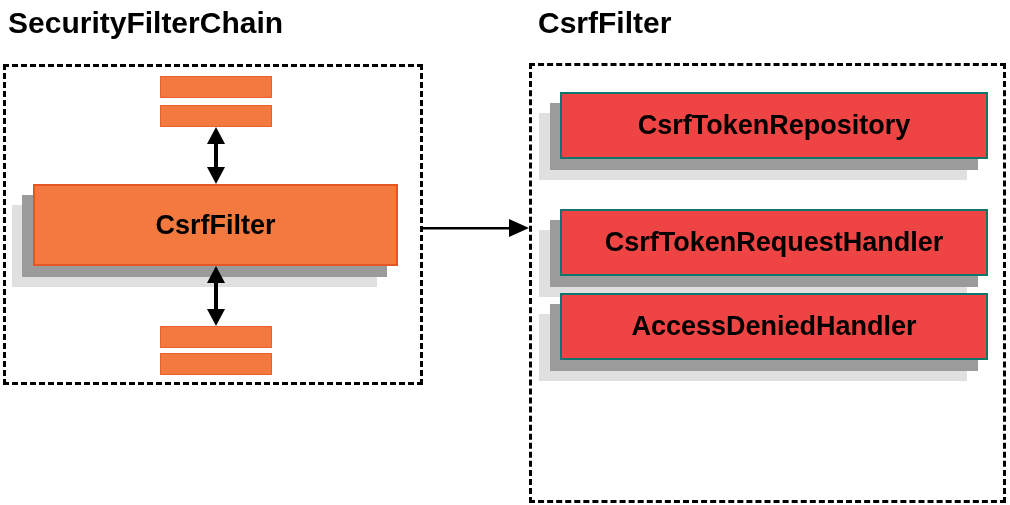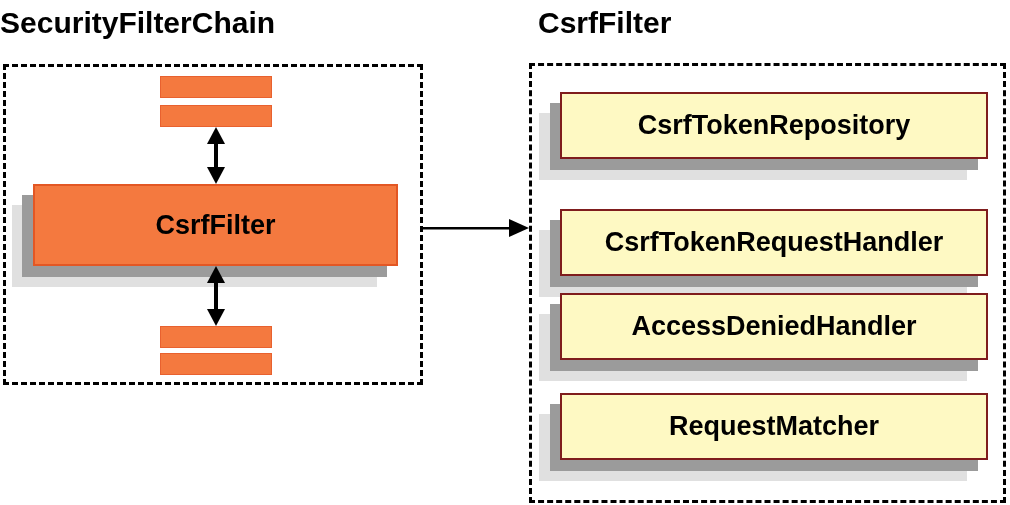--- a/index.html
+++ b/index.html
@@ -48,43 +48,43 @@
     font-size: 27px;
     font-weight: bold;
     color: #000000;
     box-shadow: -11px 11px 0 #9B9B9B, -21px 21px 0 #E0E0E0;
   }
   .blue-box {
     position: absolute;
     left: 28px;
     width: 428px;
     height: 67px;
-    background: #fef9c3;
-    border: 2px solid #7f1d1d;
+    background: #ef4444;
+    border: 2px solid #0f766e;
     box-sizing: border-box;
     display: flex;
     align-items: center;
     justify-content: center;
     font-size: 27px;
     font-weight: bold;
     color: #000000;
     box-shadow: -10px 11px 0 #9B9B9B, -21px 21px 0 #E0E0E0;
   }
   .blue-box.pos-0 { top: 26px; }
   .blue-box.pos-1 { top: 127px; margin-top: 16px; }
   .blue-box.pos-2 { top: 227px; }
   .blue-box.pos-3 { top: 327px; }
   .arrow-svg { position: absolute; }
 </style>
 </head>
 <body>
 
 <div class="canvas">
 
-  <div class="panel-title" style="left:0; top:5px;">SecurityFilterChain</div>
+  <div class="panel-title" style="left:8px; top:5px;">SecurityFilterChain</div>
 
   <div class="panel-title" style="left:538px; top:5px;">CsrfFilter</div>
 
   <div class="dashed-box" style="left:3px; top:64px; width:420px; height:321px;">
 
     <div class="filter-bar" style="left:154px; top:9px;"></div>
     <div class="filter-bar" style="left:154px; top:38px;"></div>
 
     <svg class="arrow-svg" style="left:196px; top:60px;" width="28" height="57" viewBox="0 0 28 57">
       <rect x="12" y="13" width="4" height="31" fill="#000000"></rect>
@@ -118,18 +118,15 @@
     </div>
 
     <div class="blue-box pos-1">
       <span>CsrfTokenRequestHandler</span>
     </div>
 
     <div class="blue-box pos-2">
       <span>AccessDeniedHandler</span>
     </div>
 
-    <div class="blue-box pos-3">
-      <span>RequestMatcher</span>
-    </div>
   </div>
 
 </div>
 
 </body></html>

